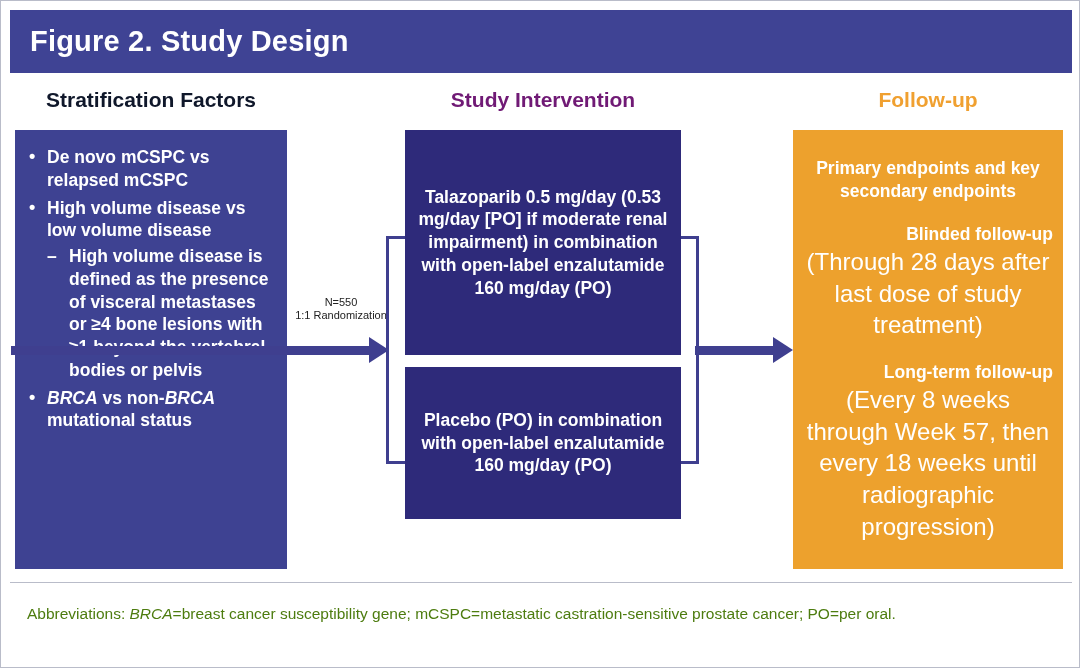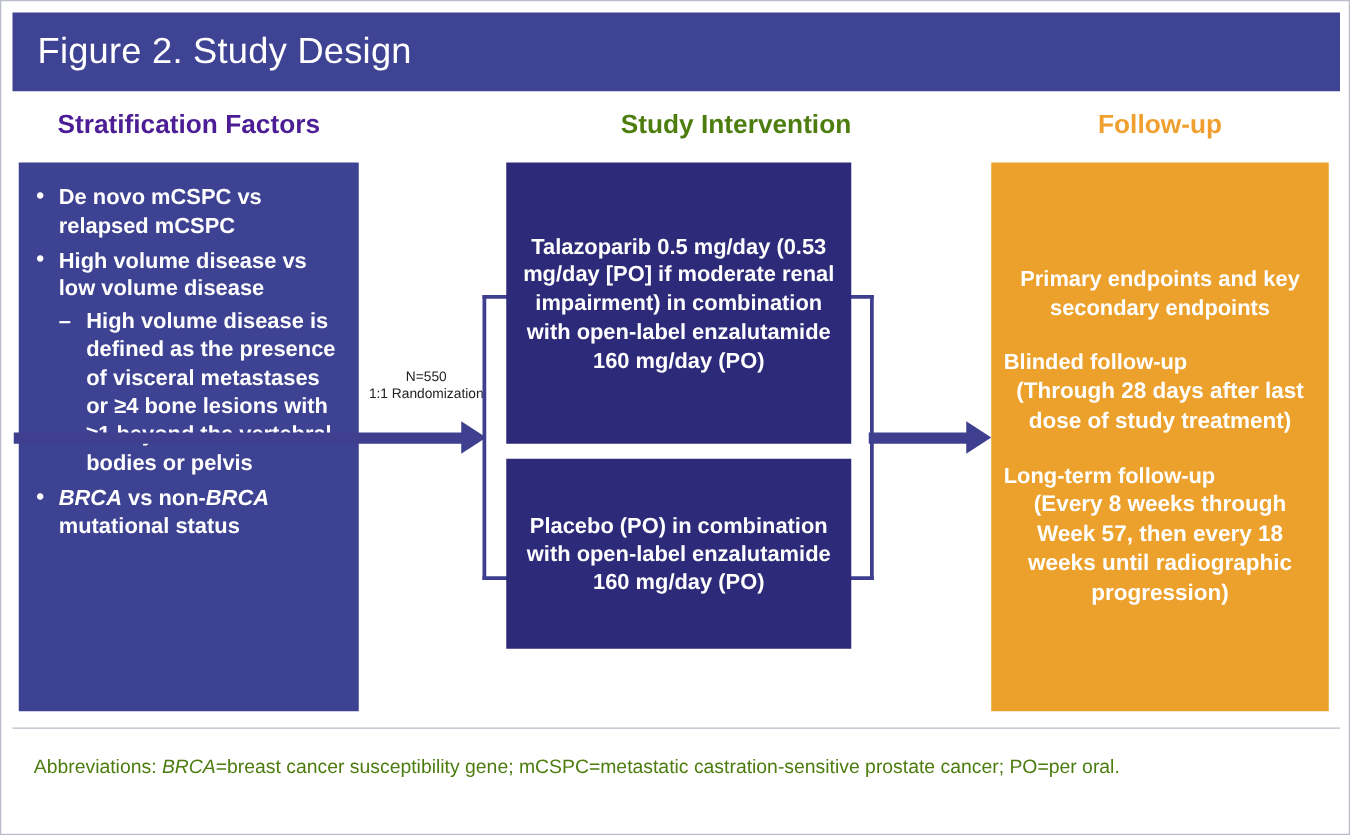--- a/index.html
+++ b/index.html
@@ -28,36 +28,36 @@
     top: 9px;
     width: 1062px;
     height: 63px;
     background: #3f4394;
     display: flex;
     align-items: center;
   }
   .title-text {
     color: #ffffff;
     font-size: 29px;
-    font-weight: 400;
+    font-weight: 700;
     letter-spacing: 0.2px;
     padding-left: 20px;
   }
 
   
   .col-head {
     position: absolute;
     top: 87px;
     font-size: 21px;
     font-weight: bold;
     text-align: center;
     white-space: nowrap;
   }
-  .col-head.c1 { left: 14px;  width: 272px; color: #4c1d95; }
-  .col-head.c2 { left: 404px; width: 276px; color: #4d7c0f; text-align: right; }
+  .col-head.c1 { left: 14px;  width: 272px; color: #0f172a; }
+  .col-head.c2 { left: 404px; width: 276px; color: #701a75; }
   .col-head.c3 { left: 792px; width: 270px; color: #f0a030; }
 
   
   .box {
     position: absolute;
     box-sizing: border-box;
     color: #ffffff;
     font-size: 17.5px;
     font-weight: bold;
     line-height: 1.30;
@@ -86,33 +86,33 @@
   .box-arm.bottom { top: 366px;  height: 152px; }
 
   .box-follow {
     left: 792px;
     top: 129px;
     width: 270px;
     height: 439px;
     background: #eda12d;
     display: flex;
     flex-direction: column;
-    align-items: flex-start;
+    align-items: flex-end;
     justify-content: center;
     text-align: center;
     padding: 8px 10px;
   }
   .box-follow .fu-head {
     font-weight: bold;
     font-size: 17.5px;
     line-height: 1.32;
   }
   .box-follow .fu-sub {
-    font-weight: 700;
-    font-size: 18px;
+    font-weight: 400;
+    font-size: 24px;
     line-height: 1.32;
   }
   .box-follow .fu-gap { height: 20px; }
 
   
   ul.bullets, ul.bullets ul {
     list-style: none;
     margin: 0;
     padding: 0;
   }

